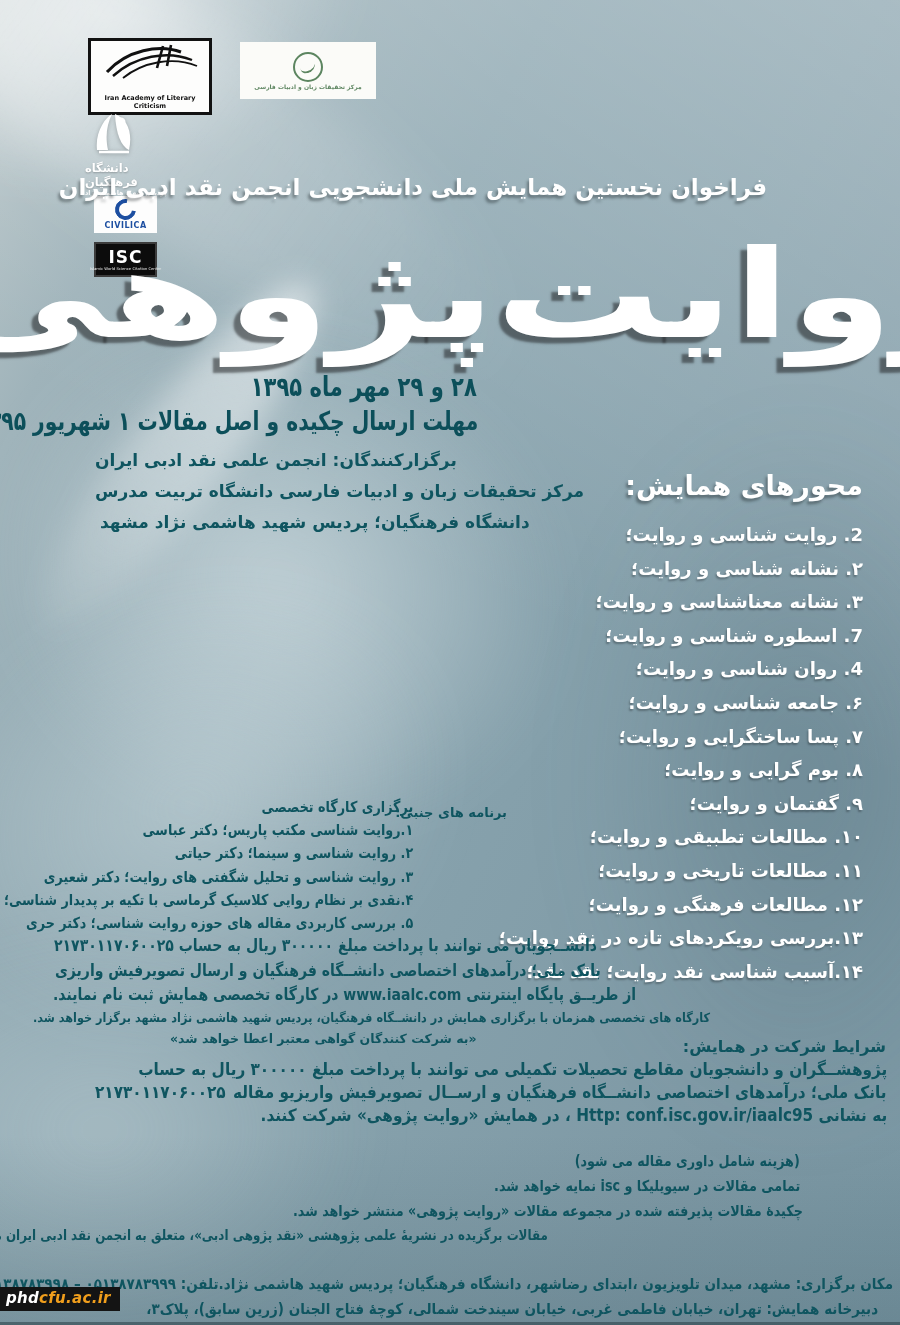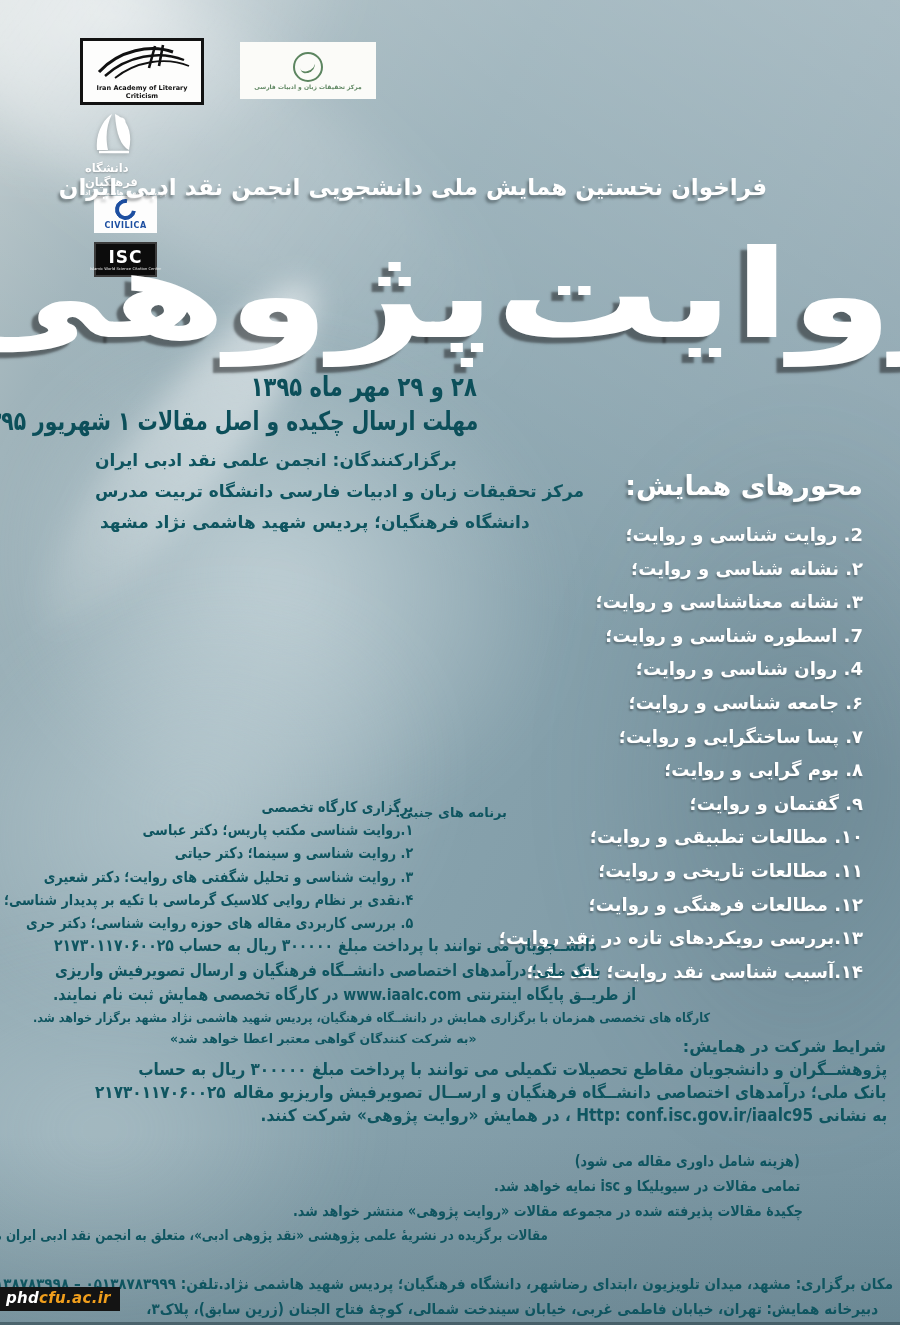--- a/index.html
+++ b/index.html
@@ -67,21 +67,21 @@
   .foot1{right:7px;  top:1275px; font-size:15px;}
   .foot2{right:22px; top:1300px; font-size:15px;}
 
   
   .watermark{left:0; top:1287px; background:#141414; padding:2px 9px 4px 6px;
     font-style:italic; font-weight:bold; font-size:15px; color:#fff; letter-spacing:.3px;}
   .watermark .suffix{color:#f09e1c;}
 
   
   .logo{position:absolute; box-sizing:border-box;}
-  .logo-academy{left:80px; top:38px; width:124px; height:67px; background:#fdfdfc; border:3px solid #121212;
+  .logo-academy{left:88px; top:38px; width:124px; height:77px; background:#fdfdfc; border:3px solid #121212;
     display:flex; flex-direction:column; align-items:center; justify-content:flex-end; overflow:hidden;}
   .logo-academy svg{position:absolute; top:1px; left:6px;}
   .logo-academy .cap{font-size:6.5px; font-weight:bold; color:#111; text-align:center; line-height:1.15; width:112px; padding-bottom:2px;}
   .logo-research{left:240px; top:42px; width:136px; height:57px; background:#fbfbf8;
     display:flex; flex-direction:column; align-items:center; justify-content:center; gap:1px;}
   .logo-research .ring{width:26px; height:26px; border:2px solid #5c8560; border-radius:50%; position:relative; overflow:hidden;}
   .logo-research .ring i{position:absolute; left:5px; top:7px; width:16px; height:10px;
     border-bottom:2px solid #5c8560; border-radius:0 0 10px 6px; transform:rotate(-12deg);}
   .logo-research .cap{font-size:6px; color:#4e7a52; font-weight:bold; filter:blur(.4px); opacity:.9;}
   .logo-farhangian{left:85px; top:110px; width:100px; height:86px; text-align:left; color:#fff;}

